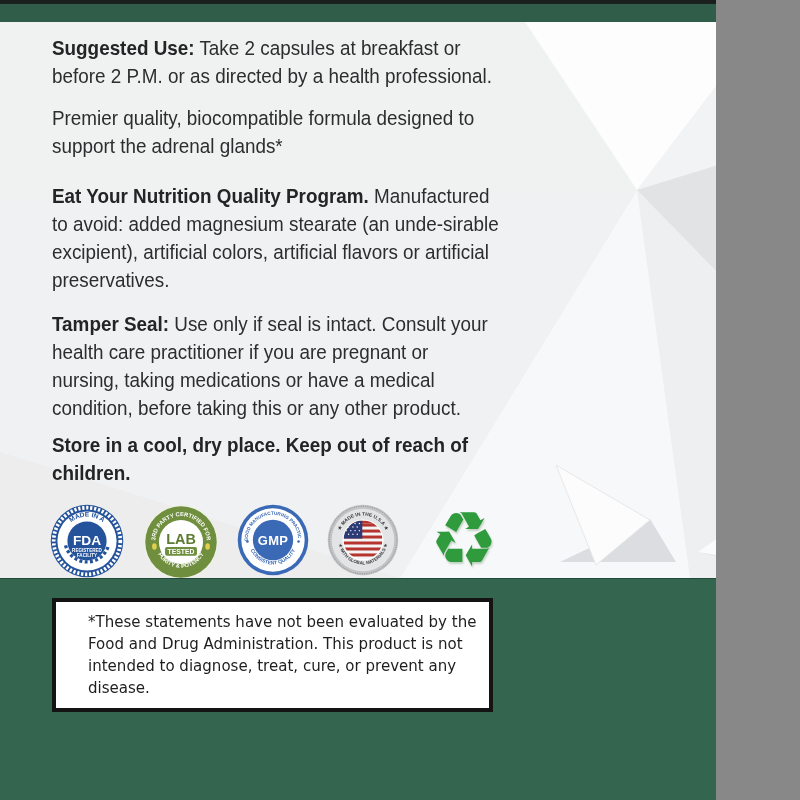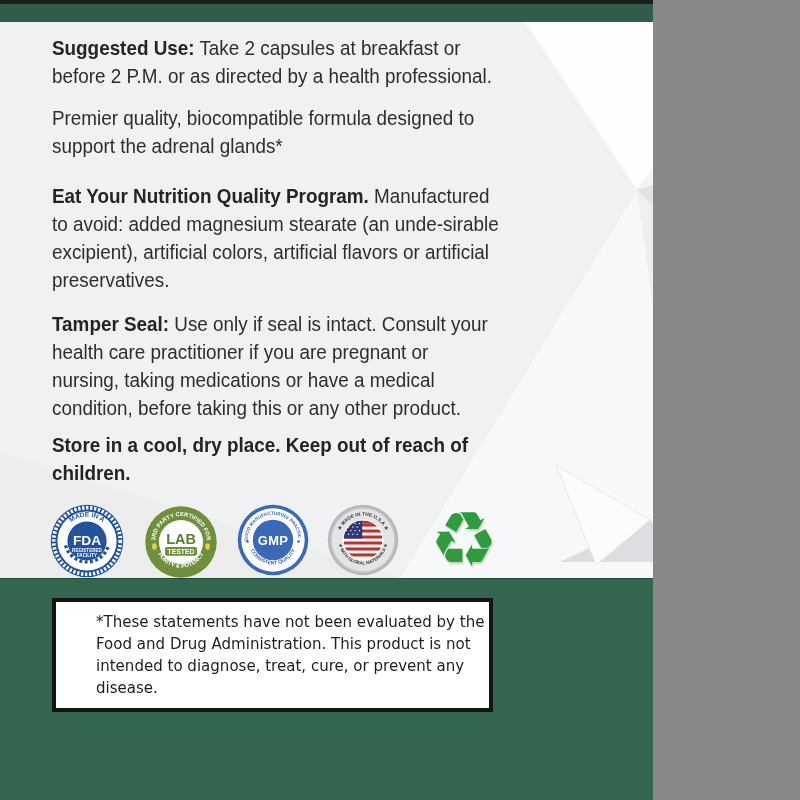--- a/index.html
+++ b/index.html
@@ -1,17 +1,17 @@
 <!DOCTYPE html>
 <html><head>
 <meta charset="utf-8">
 <style>
   html,body{margin:0;padding:0;background:#888;}
   .canvas{
-    position:relative;width:653px;height:800px;overflow:hidden;
+    position:relative;width:716px;height:800px;overflow:hidden;
     background:#ededee;font-family:"Liberation Sans",sans-serif;
     -webkit-font-smoothing:antialiased;
   }
   .top-strip{position:absolute;left:0;top:0;width:800px;height:4px;background:#1b201e;}
   .top-bar{position:absolute;left:0;top:4px;width:800px;height:18px;background:#305d49;box-shadow:0 2px 5px rgba(40,60,50,.35);}
   .facets{position:absolute;left:0;top:22px;width:800px;height:556px;display:block;}
 
   
   .text-col{
     position:absolute;left:52px;top:22px;width:560px;height:540px;
@@ -35,21 +35,21 @@
   .recycle-wrap{position:absolute;top:500px;left:420px;width:88px;height:80px;
     display:flex;align-items:center;justify-content:center;}
   .recycle-glyph{font-family:"DejaVu Sans",sans-serif;font-size:76px;line-height:1;
     color:#2f9b3d;text-shadow:1px 2px 2px rgba(30,90,40,.25);}
 
   
   .footer{position:absolute;left:0;top:578px;width:800px;height:222px;background:#33654f;border-top:1px solid #234a3a;}
   .disclaimer-box{
     position:absolute;left:52px;top:19px;width:441px;box-sizing:border-box;
     background:#ffffff;border:4px solid #141414;
-    padding:9px 10px 9px 40px;
+    padding:9px 10px 9px 32px;
   }
   .disclaimer-line{
     font-family:"DejaVu Sans",sans-serif;font-size:15.5px;line-height:22px;
     color:#1e1e1e;white-space:nowrap;transform:scaleX(.97);transform-origin:0 0;
   }
   .footer-rows{position:absolute;left:52px;top:133px;width:441px;}
   .footer-row{display:flex;justify-content:space-between;align-items:baseline;height:31px;}
   .footer-left{color:#eef2ef;font-size:22.5px;transform:scaleX(.95);transform-origin:0 50%;white-space:nowrap;}
   .footer-right{color:#f4f7f4;font-size:22.5px;font-weight:bold;transform:scaleX(.95);transform-origin:100% 50%;white-space:nowrap;}
 </style>

